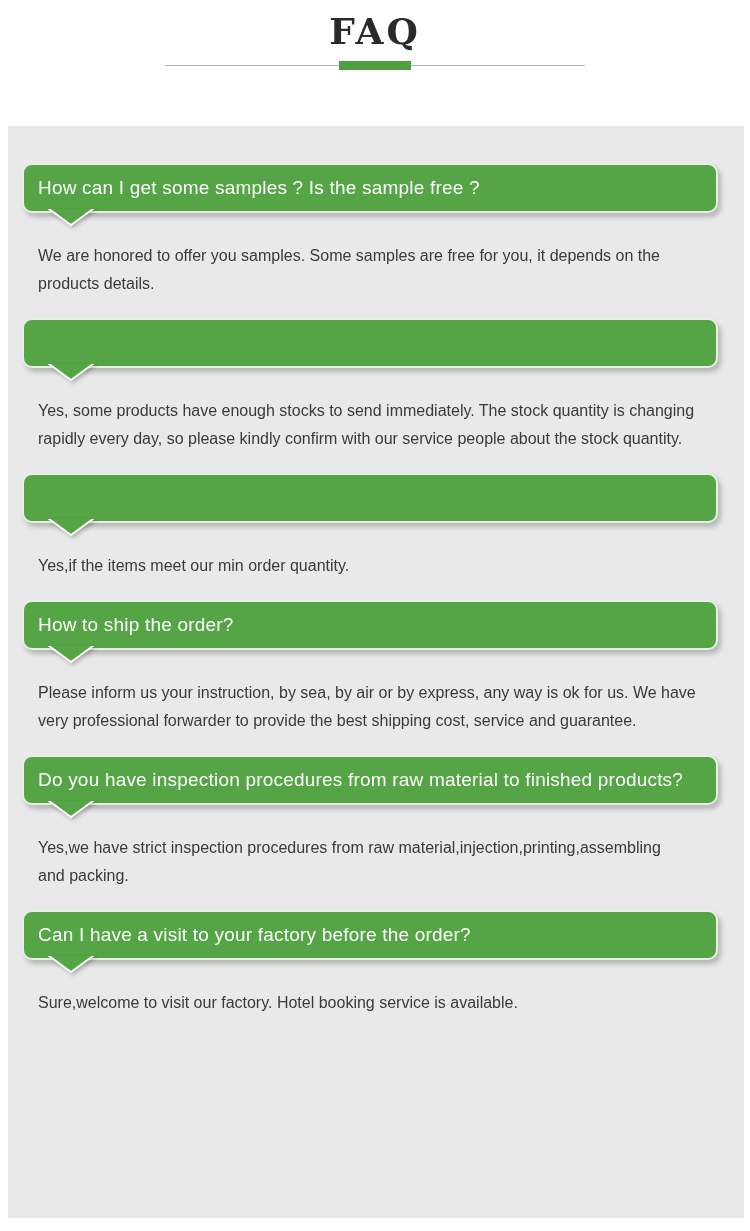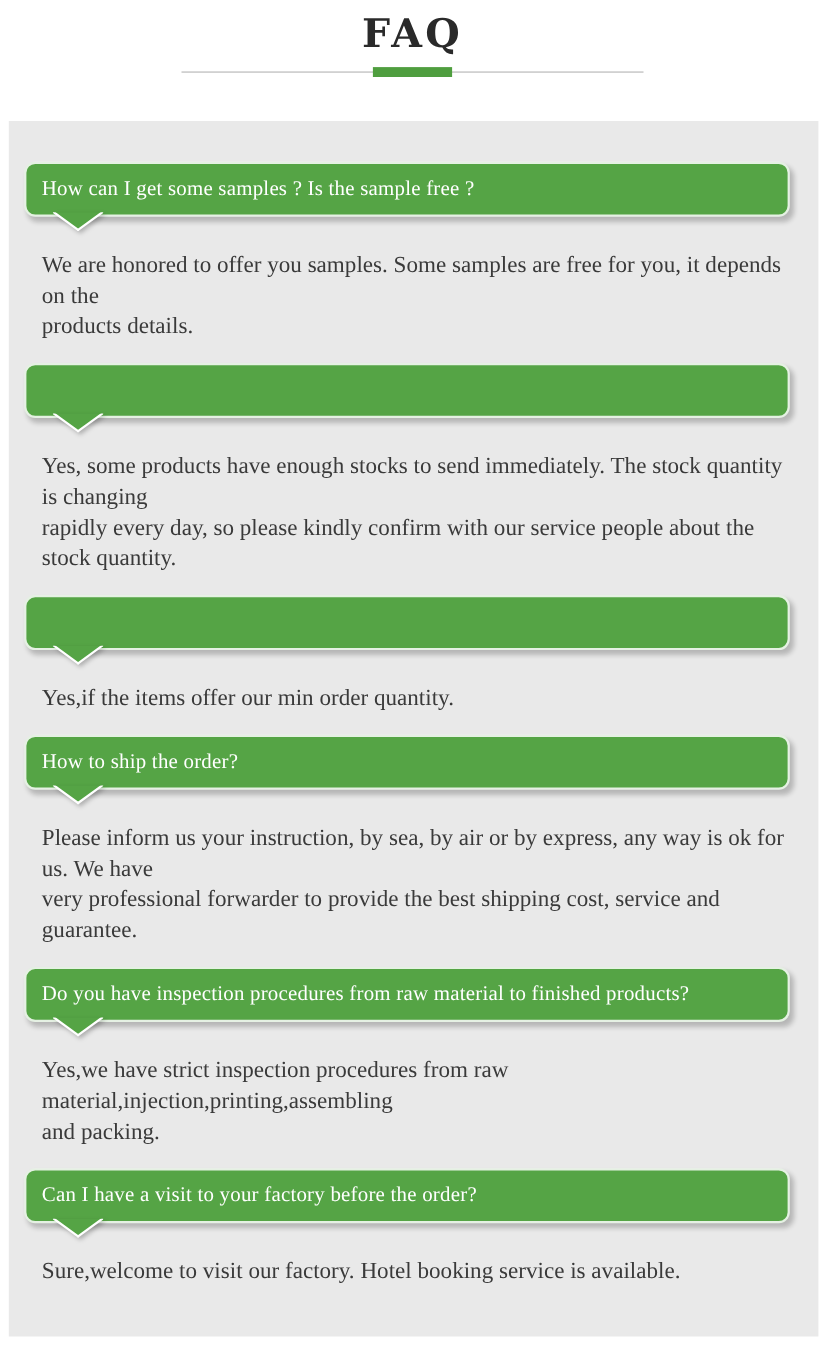--- a/index.html
+++ b/index.html
@@ -48,24 +48,23 @@
   .divider-accent{
     position:absolute;
     left:50%;top:0;
     width:72px;height:9px;
     margin-left:-36px;
     background:var(--accent);
   }
   
   .faq-body{
     background:var(--band);
-    margin:0 6px 0 8px;
+    margin:16px 6px 0 8px;
     padding:37px 0 26px 14px;
     min-height:1092px;
-    font-family:Liberation Serif, serif;
   }
   
   .faq-item{margin-bottom:20px;}
   .faq-item.single{margin-bottom:20px;}
   .faq-question{
     position:relative;
     width:696px;
     height:50px;
     background:var(--green);
     border:2px solid rgba(255,255,255,0.85);
@@ -86,21 +85,21 @@
     left:24px;
     top:100%;
     transform:translateY(-2px);
     filter:drop-shadow(2px 2px 2px rgba(0,0,0,0.25));
   }
   .faq-tail polygon{fill:var(--green);}
   .faq-tail line{stroke:#ffffff;stroke-width:2;stroke-linecap:round;}
   .faq-answer{
     margin:29px 0 0 16px;
     width:690px;
-    font-size:21px;
+    font-size:16px;
     line-height:28px;
     color:var(--answer);
     white-space:pre-line;
   }
 </style>
 </head>
 <body>
 
 <header class="page-header">
   <h1 class="page-title">FAQ</h1>
@@ -139,21 +138,21 @@
 
 
   <section class="faq-item single">
     <div class="faq-question">
       <svg class="faq-tail" width="46" height="18" viewBox="0 0 46 18" aria-hidden="true">
         <polygon points="1,0 45,0 23,16"></polygon>
         <line x1="1" y1="0" x2="23" y2="16"></line>
         <line x1="45" y1="0" x2="23" y2="16"></line>
       </svg>
     </div>
-    <p class="faq-answer">Yes,if the items offer our min order quantity.</p>
+    <p class="faq-answer">Yes,if the items meet our min order quantity.</p>
   </section>
 
   <section class="faq-item">
     <div class="faq-question">
       <span class="faq-question-text">How to ship the order?</span>
       <svg class="faq-tail" width="46" height="18" viewBox="0 0 46 18" aria-hidden="true">
         <polygon points="1,0 45,0 23,16"></polygon>
         <line x1="1" y1="0" x2="23" y2="16"></line>
         <line x1="45" y1="0" x2="23" y2="16"></line>
       </svg>

